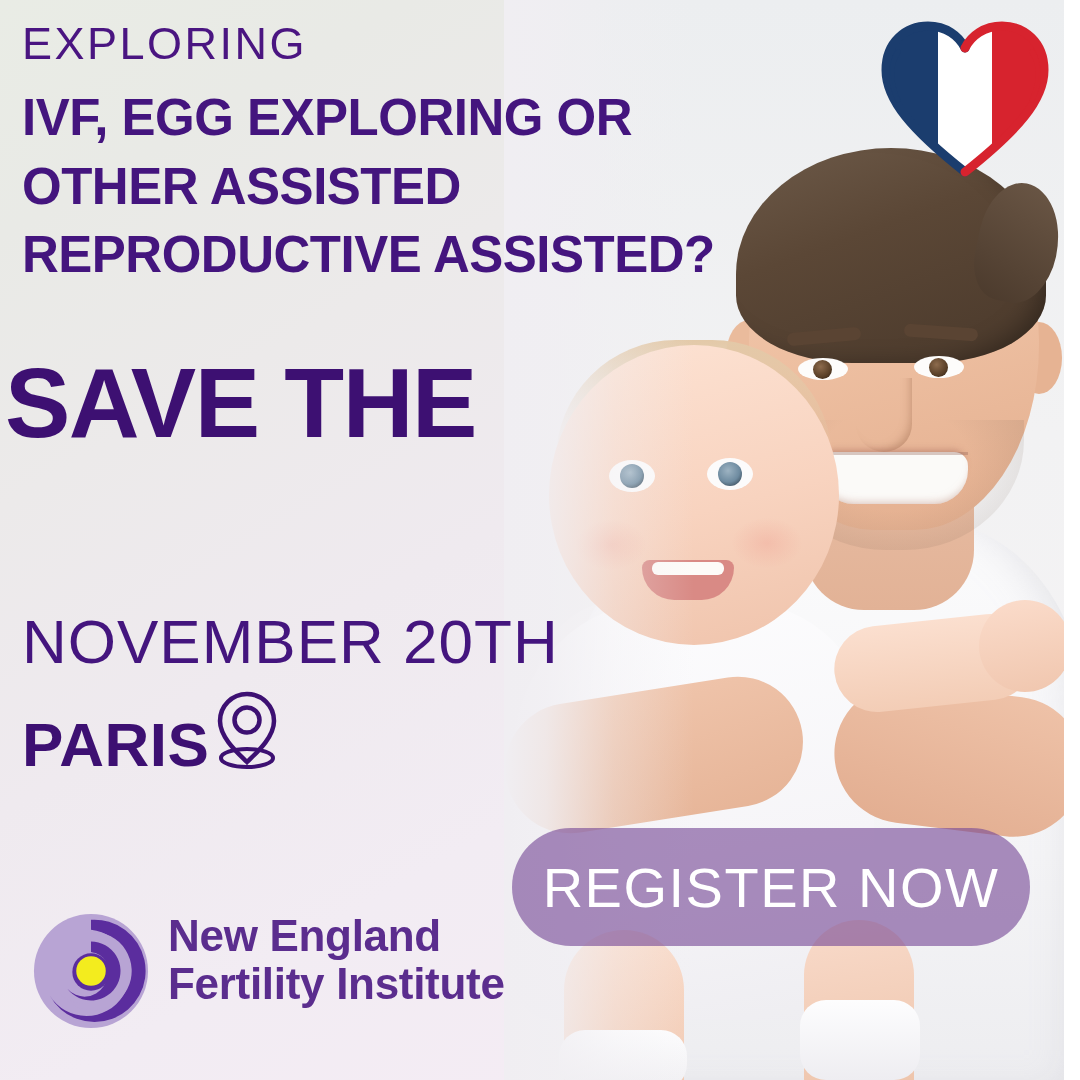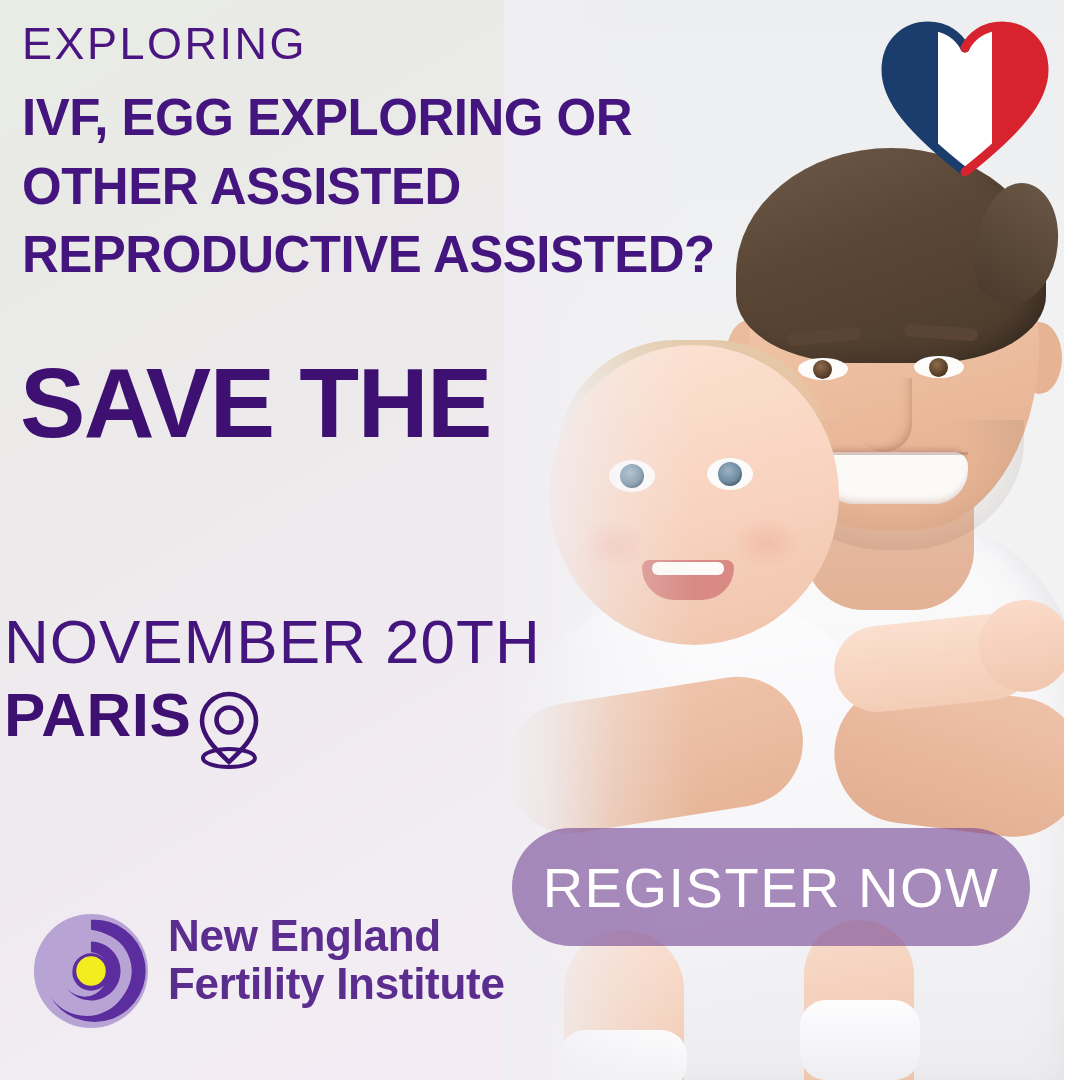--- a/index.html
+++ b/index.html
@@ -373,52 +373,52 @@
     font-weight: 800;
     letter-spacing: -0.5px;
     color: #44157e;
     line-height: 1.34;
     margin: 0;
     white-space: nowrap;
   }
 
   .save-block {
     position: absolute;
-    left: 20px;
+    left: 5px;
     top: 352px;
     width: 640px;
   }
   .save-line {
     font-size: 98px;
     font-weight: 800;
     letter-spacing: -1.5px;
     color: #3d1072;
     line-height: 1.06;
     margin: 0;
     white-space: nowrap;
   }
 
   .date-block {
     position: absolute;
-    left: 4px;
+    left: 22px;
     top: 608px;
     width: 700px;
   }
   .date-line {
     font-size: 62px;
     font-weight: 400;
     letter-spacing: 1px;
     color: #44157e;
     line-height: 1.1;
     margin: 0;
     white-space: nowrap;
   }
   .city-row {
     display: flex;
-    align-items: flex-start;
+    align-items: flex-end;
     margin-top: 8px;
   }
   .city-line {
     font-size: 62px;
     font-weight: 800;
     letter-spacing: 0.5px;
     color: #3d1072;
     line-height: 1;
     margin: 0;
     white-space: nowrap;

